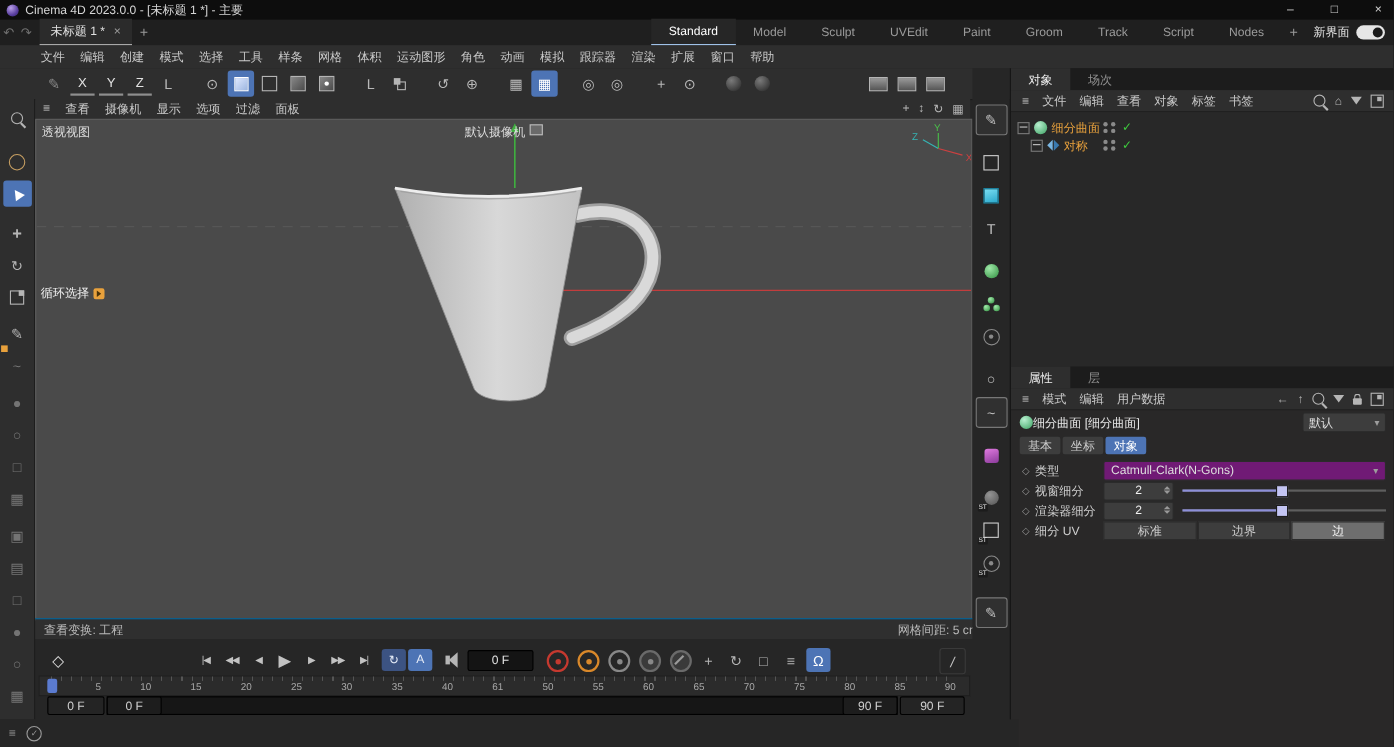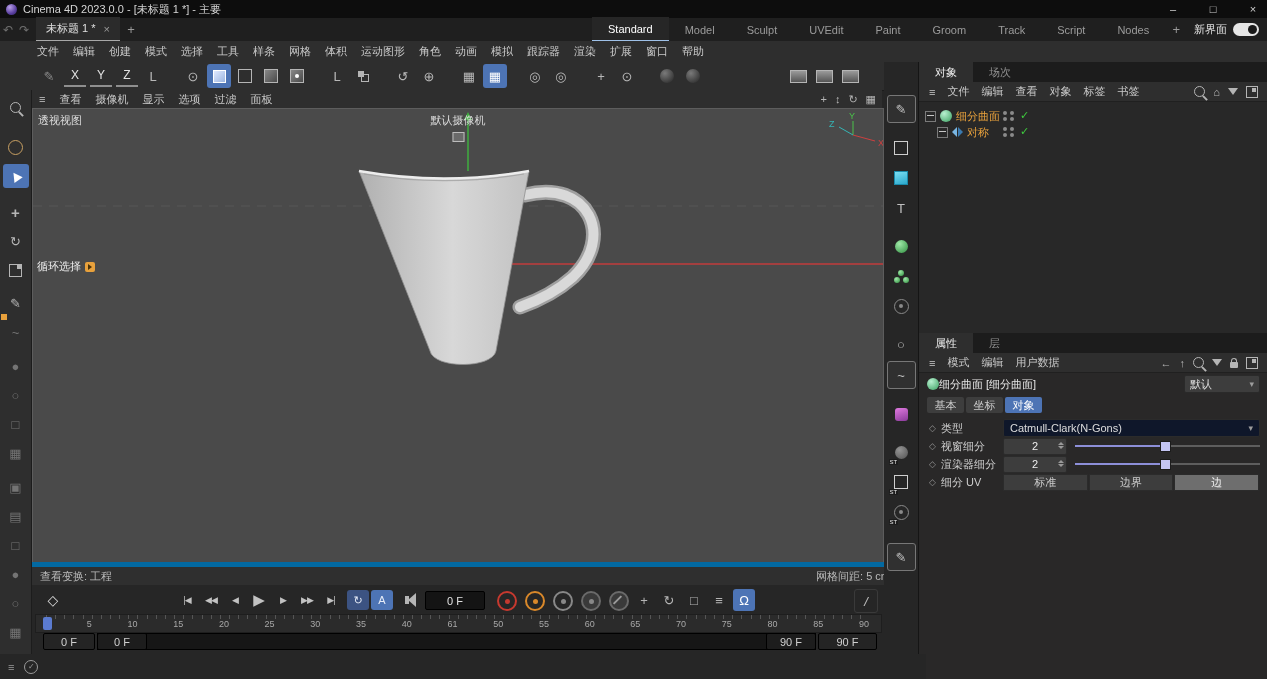--- a/index.html
+++ b/index.html
@@ -53,26 +53,26 @@
   .ringx{width:13px;height:13px;border:1.5px solid #c79f62;border-radius:50%;}
   .cursorarrow{width:0;height:0;border-left:5px solid transparent;border-right:5px solid transparent;border-bottom:9px solid #fff;transform:rotate(-35deg);}
   .scl{width:11px;height:11px;border:1.5px solid currentColor;position:relative;}
   .scl::after{content:"";position:absolute;right:-1px;top:-1px;width:5px;height:5px;background:currentColor;}
   .lmarker{position:absolute;left:1px;top:224px;width:6px;height:6px;background:#e8a13c;}
   
   .vmenu{left:32px;top:90px;width:850px;height:18px;background:#2e2e2e;display:flex;align-items:center;border-bottom:1px solid #1e1e1e;}
   .vmright{margin-left:auto;display:flex;gap:8px;padding-right:6px;color:#b5b5b5;align-items:center;}
   .canvas{left:32px;top:108px;width:850px;height:454px;background:#4a4a4a;border:1px solid #5d5d5d;overflow:hidden;}
   .vp-label{position:absolute;left:5px;top:4px;color:#dcdcdc;}
-  .cam-label{position:absolute;left:50%;top:4px;transform:translateX(-50%);color:#dcdcdc;display:flex;gap:4px;align-items:center;flex-direction:column;}
+  .cam-label{position:absolute;left:50%;top:4px;transform:translateX(-50%);color:#dcdcdc;display:flex;gap:4px;}
   .camicon{width:10px;height:8px;border:1px solid #bcbcbc;background:#6a6a6a;}
   .loop-label{position:absolute;left:4px;top:150px;color:#f0f0f0;display:flex;gap:4px;align-items:center;}
   .loopicon{width:10px;height:10px;background:#e8a13c;border-radius:2px;display:flex;align-items:center;justify-content:center;}
   .loopicon::after{content:"";width:0;height:0;border-top:3px solid transparent;border-bottom:3px solid transparent;border-left:4px solid #4a3208;}
-  .vstatus{left:32px;top:562px;width:850px;height:18px;background:#2f2f2f;display:flex;align-items:center;justify-content:space-between;padding:0 8px;color:#b9b9b9;border-top:5px solid #0369a1;}
+  .vstatus{left:32px;top:562px;width:850px;height:18px;background:#2f2f2f;display:flex;align-items:center;justify-content:space-between;padding:0 8px;color:#b9b9b9;border-top:1px solid #0369a1;}
   
   .rstrip{left:884px;top:62px;width:34px;height:617px;background:#262626;display:flex;flex-direction:column;align-items:center;}
   .rsic{width:27px;height:26px;display:flex;align-items:center;justify-content:center;border-radius:3px;color:#c0c0c0;position:relative;margin-top:4px;flex:none;font-size:13px;}
   .rsic.boxed{border:1px solid #777;background:#303030;}
   .rsic.gap{margin-top:12px;}
   .coutline{width:12px;height:12px;border:1.5px solid #cfcfcf;}
   .cyancube{width:12px;height:12px;background:linear-gradient(160deg,#7adef2,#2aa8cc);border:1px solid #1a8aaa;}
   .ball{width:13px;height:13px;border-radius:50%;background:radial-gradient(circle at 35% 30%,#d0d0d0,#6a6a6a);}
   .ball.green{background:radial-gradient(circle at 35% 30%,#9fe8a8,#2f8f3f);}
   .ball.dim{opacity:.65;}
@@ -117,21 +117,21 @@
   .titlerow{height:22px;display:flex;align-items:center;padding:0 8px;color:#e6e6e6;flex:none;}
   .preset{margin-left:auto;width:64px;height:16px;background:#3d3d3d;border:1px solid #2a2a2a;border-radius:2px;display:flex;align-items:center;justify-content:space-between;padding:0 5px;color:#ddd;}
   .stabs{display:flex;gap:2px;padding:2px 8px 6px;flex:none;}
   .stab{width:37px;height:16px;background:#3d3d3d;display:flex;align-items:center;justify-content:center;color:#ccc;border-radius:2px;}
   .stab.on{background:#4d74b5;color:#fff;}
   .heading{font-weight:bold;color:#e8e8e8;padding:4px 8px 3px;flex:none;}
   .arow{display:flex;align-items:center;height:18px;padding:0 8px 0 10px;gap:4px;flex:none;}
   .adia{color:#8f8f8f;font-size:9px;width:8px;}
   .alabel{width:58px;color:#cecece;}
   .actrl{flex:1;display:flex;align-items:center;}
-  .dd{flex:1;height:16px;background:#0f172a;border:1px solid #2b2b2b;border-radius:2px;display:flex;align-items:center;justify-content:space-between;padding:0 6px;color:#ddd;}
+  .dd{flex:1;height:16px;background:#701a75;border:1px solid #2b2b2b;border-radius:2px;display:flex;align-items:center;justify-content:space-between;padding:0 6px;color:#ddd;}
   .ddcaret{color:#9d9d9d;font-size:9px;}
   .valbox{width:62px;height:15px;background:#3d3d3d;border:1px solid #2b2b2b;border-radius:2px;display:flex;align-items:center;justify-content:center;color:#eee;position:relative;margin-right:8px;}
   .spin{position:absolute;right:2px;top:3px;display:flex;flex-direction:column;gap:1px;}
   .spin i{width:0;height:0;border-left:3px solid transparent;border-right:3px solid transparent;}
   .spin .up{border-bottom:3px solid #999;}
   .spin .dn{border-top:3px solid #999;}
   .slider{position:relative;flex:1;height:15px;}
   .slider .track{position:absolute;left:0;right:0;top:6px;height:2px;background:#5e5e5e;}
   .slider .fill{position:absolute;left:0;top:6px;height:2px;background:#8d8fd9;width:48%;}
   .slider .handle{position:absolute;left:calc(48% - 4px);top:2px;width:9px;height:9px;background:#c3c4f2;border:1px solid #1c1c1c;}

